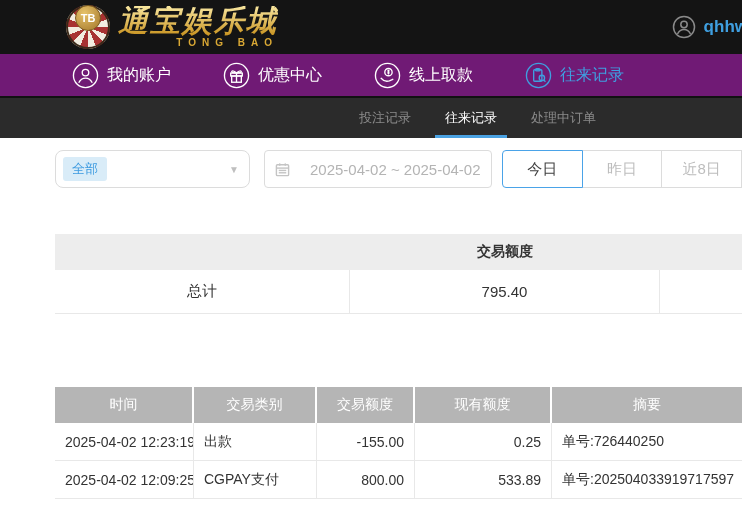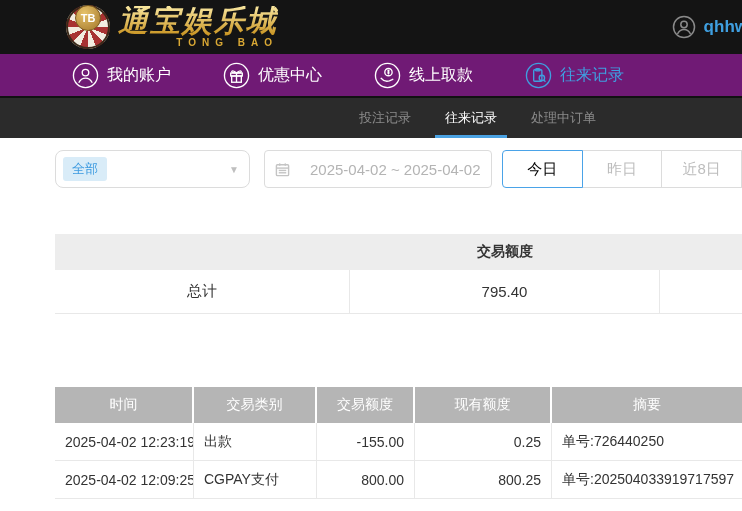--- a/index.html
+++ b/index.html
@@ -58,21 +58,21 @@
   .date-box { width:228px; border:1px solid #dcdcdc; border-radius:4px;
     display:flex; align-items:center; gap:20px; padding:0 10px;
     margin-right:10px; cursor:text; }
   .date-box svg { width:15px; height:15px; stroke:#c4c4c4; fill:none; stroke-width:1.5; }
   .date-text { color:#b4b4b4; font-size:15px; white-space:nowrap; }
   .btn-group { flex:1; display:flex; }
   .btn { flex:1; border:1px solid #dcdcdc; background:#fff; color:#bdbdbd;
     font-size:15px; display:flex; align-items:center; justify-content:center;
     cursor:pointer; margin-left:-1px; }
   .btn:first-child { margin-left:0; border-radius:4px 0 0 4px; }
-  .btn.active { border-color:#4aa3e8; color:#000000; z-index:2; }
+  .btn.active { border-color:#4aa3e8; color:#404040; z-index:2; }
 
   
   .summary { margin:46px 0 0 55px; width:calc(742px - 55px); }
   .summary-header { height:36px; background:#ededed; display:grid;
     grid-template-columns:295px 310px 1fr; align-items:center; }
   .summary-header .hcell { text-align:center; color:#333; font-size:14px; font-weight:bold; }
   .summary-body { height:44px; display:grid; grid-template-columns:295px 310px 1fr;
     border-bottom:1px solid #e8e8e8; }
   .summary-body .cell { display:flex; align-items:center; justify-content:center;
     color:#333; font-size:15px; border-right:1px solid #e8e8e8; }
@@ -215,16 +215,16 @@
     <div class="td">2025-04-02 12:23:19</div>
     <div class="td">出款</div>
     <div class="td num">-155.00</div>
     <div class="td num">0.25</div>
     <div class="td">单号:726440250</div>
   </div>
   <div class="dt-row">
     <div class="td">2025-04-02 12:09:25</div>
     <div class="td">CGPAY支付</div>
     <div class="td num">800.00</div>
-    <div class="td num">800.25</div>
+    <div class="td num">533.89</div>
     <div class="td">单号:202504033919717597</div>
   </div>
 </section>
 
 </body></html>

